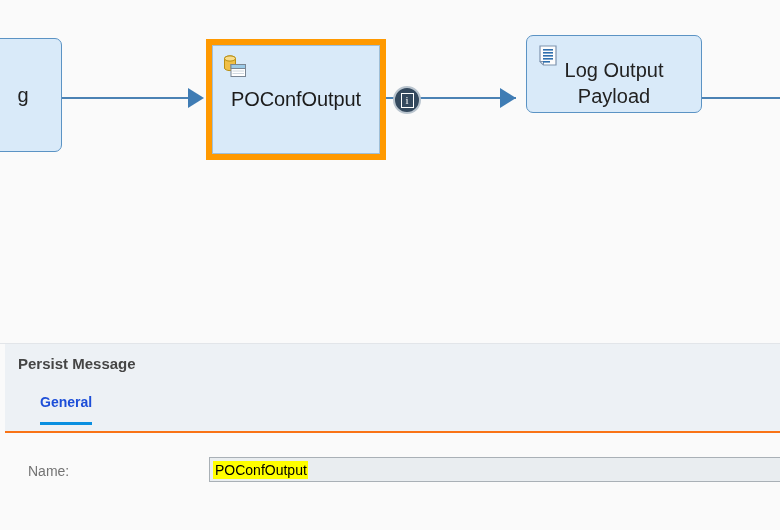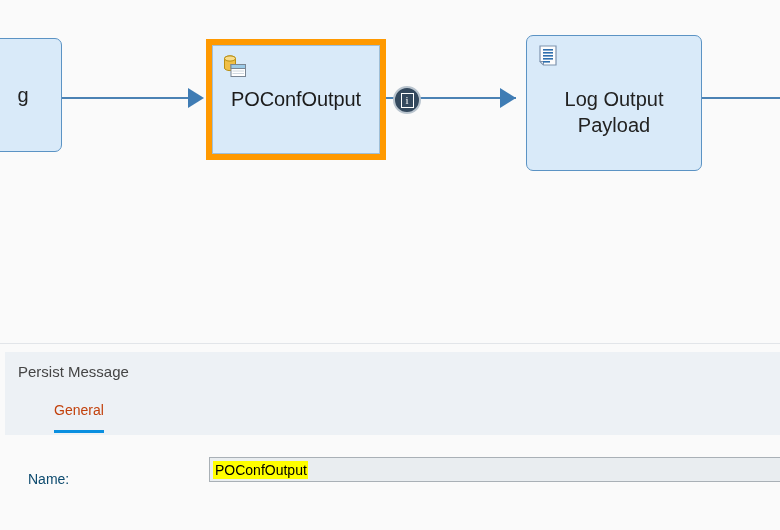--- a/index.html
+++ b/index.html
@@ -81,21 +81,21 @@
   #node-selected-wrap .node-label {
     font-size: 20px;
     color: #1c1c1c;
     letter-spacing: -0.1px;
   }
 
   #node-log {
     left: 526px;
     top: 35px;
     width: 176px;
-    height: 136px;
+    height: 78px;
   }
   #node-log .node-label {
     white-space: pre-line;
     font-size: 20px;
     line-height: 26px;
     padding-top: 18px;
   }
 
   
   .node-icon {
@@ -162,26 +162,27 @@
   #panel-left-gutter {
     position: absolute;
     left: 0; top: 0;
     width: 5px;
     height: 89px;
     background: #fafafa;
   }
   #panel-head {
     position: absolute;
     left: 5px;
-    top: 8px;
+    top: 0;
     width: 775px;
     height: 89px;
     background: #edf1f5;
     border-bottom: 2px solid #f97316;
     box-sizing: border-box;
+    font-weight: bold;
   }
   #panel-title {
     position: absolute;
     left: 13px;
     top: 11px;
     font-size: 15px;
     color: #454545;
   }
   #tabs {
     position: absolute;
@@ -191,22 +192,21 @@
     gap: 33px;
   }
   .tab {
     position: relative;
     font-size: 14px;
     color: #32363a;
     padding-bottom: 15px;
     cursor: pointer;
   }
   .tab.active {
-    color: #c2410c;
-    margin-left: 14px;
+    color: #1d4ed8;
   }
   .tab.active::after {
     content: "";
     position: absolute;
     left: 0;
     right: 0;
     bottom: 0;
     height: 3px;
     background: #0a8fe0;
   }
@@ -215,23 +215,23 @@
     position: absolute;
     left: 0;
     top: 91px;
     width: 780px;
     height: 96px;
     background: #fafafa;
   }
   #name-label {
     position: absolute;
     left: 28px;
-    top: 36px;
+    top: 28px;
     font-size: 14px;
-    color: #0c4a6e;
+    color: #737373;
     text-align: right;
   }
   #name-field {
     position: absolute;
     left: 209px;
     top: 22px;
     width: 590px;
     height: 25px;
     background: #e9edf0;
     border: 1px solid #a9b0b6;

